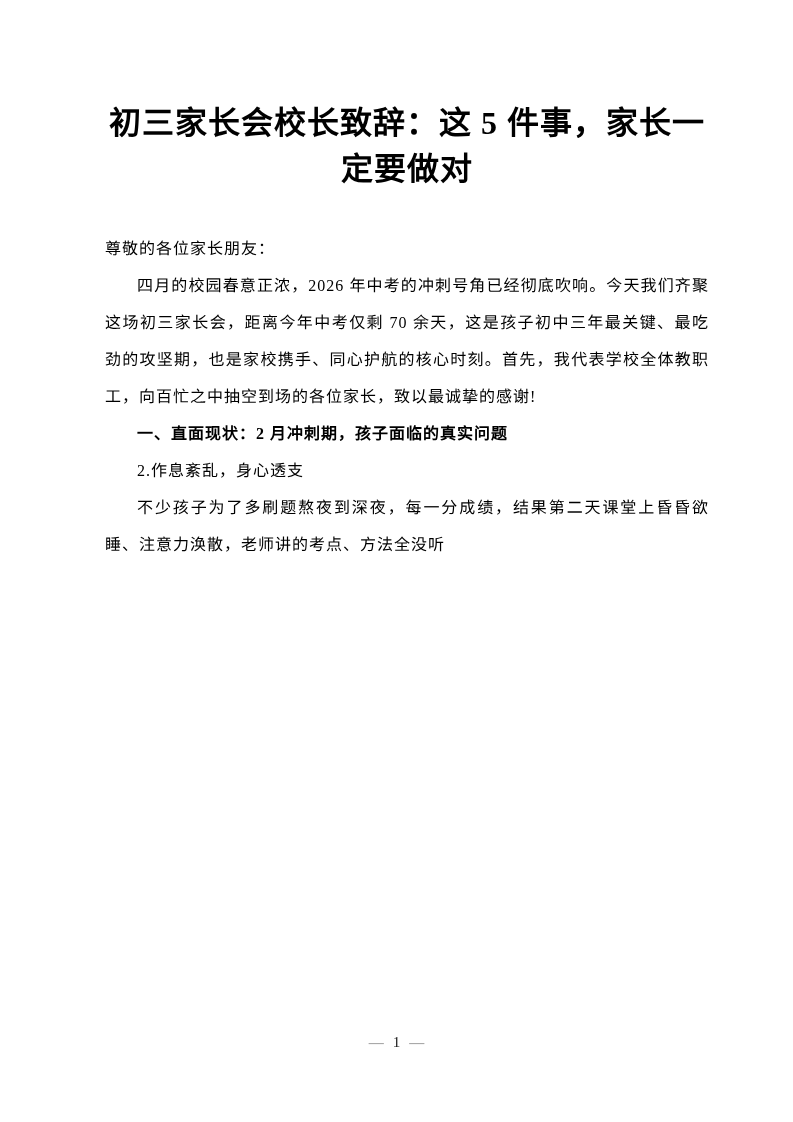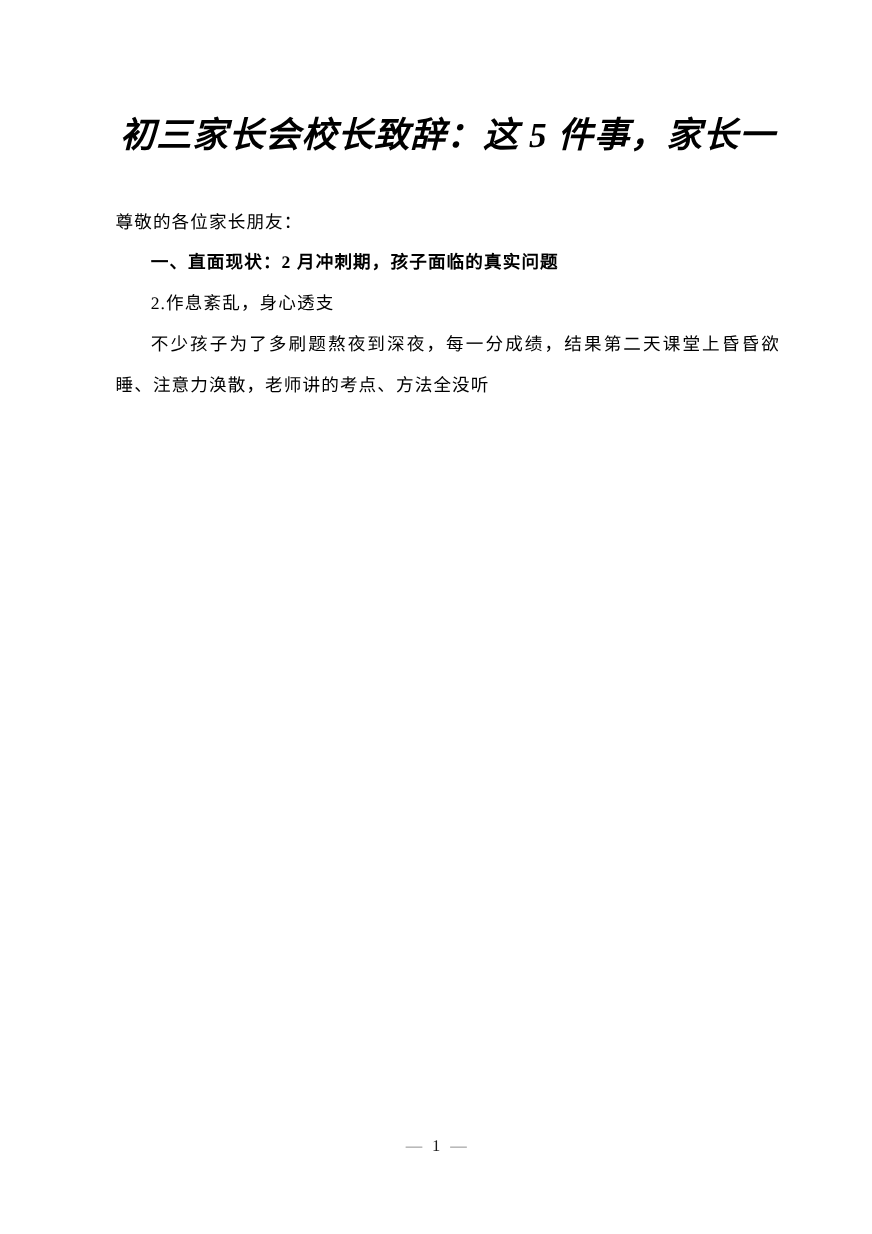--- a/index.html
+++ b/index.html
@@ -22,21 +22,20 @@
     top: 0;
     width: 604px;
   }
   .doc-title {
     margin: 100px 0 38px 0;
     font-size: 32px;
     line-height: 46px;
     font-weight: bold;
     text-align: center;
     letter-spacing: 1px;
-    font-style: italic;
   }
   .body-text p {
     margin: 0;
     font-size: 16px;
     line-height: 37px;
     letter-spacing: 1px;
     text-align: justify;
     text-justify: inter-ideograph;
     word-break: break-all;
   }
@@ -64,24 +63,26 @@
     color: #1a1a1a;
   }
 </style>
 </head>
 <body>
 
 <div class="page">
   <div class="content">
     <h1 class="doc-title">
       <span>初三家长会校长致辞：这 5 件事，家长一</span><br>
+      <span>定要做对</span>
     </h1>
     <div class="body-text">
       <p class="salutation">尊敬的各位家长朋友：</p>
       <div id="paragraphs">
+          <p class="indent">四月的校园春意正浓，2026 年中考的冲刺号角已经彻底吹响。今天我们齐聚这场初三家长会，距离今年中考仅剩 70 余天，这是孩子初中三年最关键、最吃劲的攻坚期，也是家校携手、同心护航的核心时刻。首先，我代表学校全体教职工，向百忙之中抽空到场的各位家长，致以最诚挚的感谢!</p>
           <p class="indent heading">一、直面现状：2 月冲刺期，孩子面临的真实问题</p>
           <p class="indent">2.作息紊乱，身心透支</p>
           <p class="indent">不少孩子为了多刷题熬夜到深夜，每一分成绩，结果第二天课堂上昏昏欲睡、注意力涣散，老师讲的考点、方法全没听</p>
         </div>
     </div>
   </div>
   <div class="footer">
     <span class="fdash">—</span><span class="fnum">1</span><span class="fdash">—</span>
   </div>
 </div>

